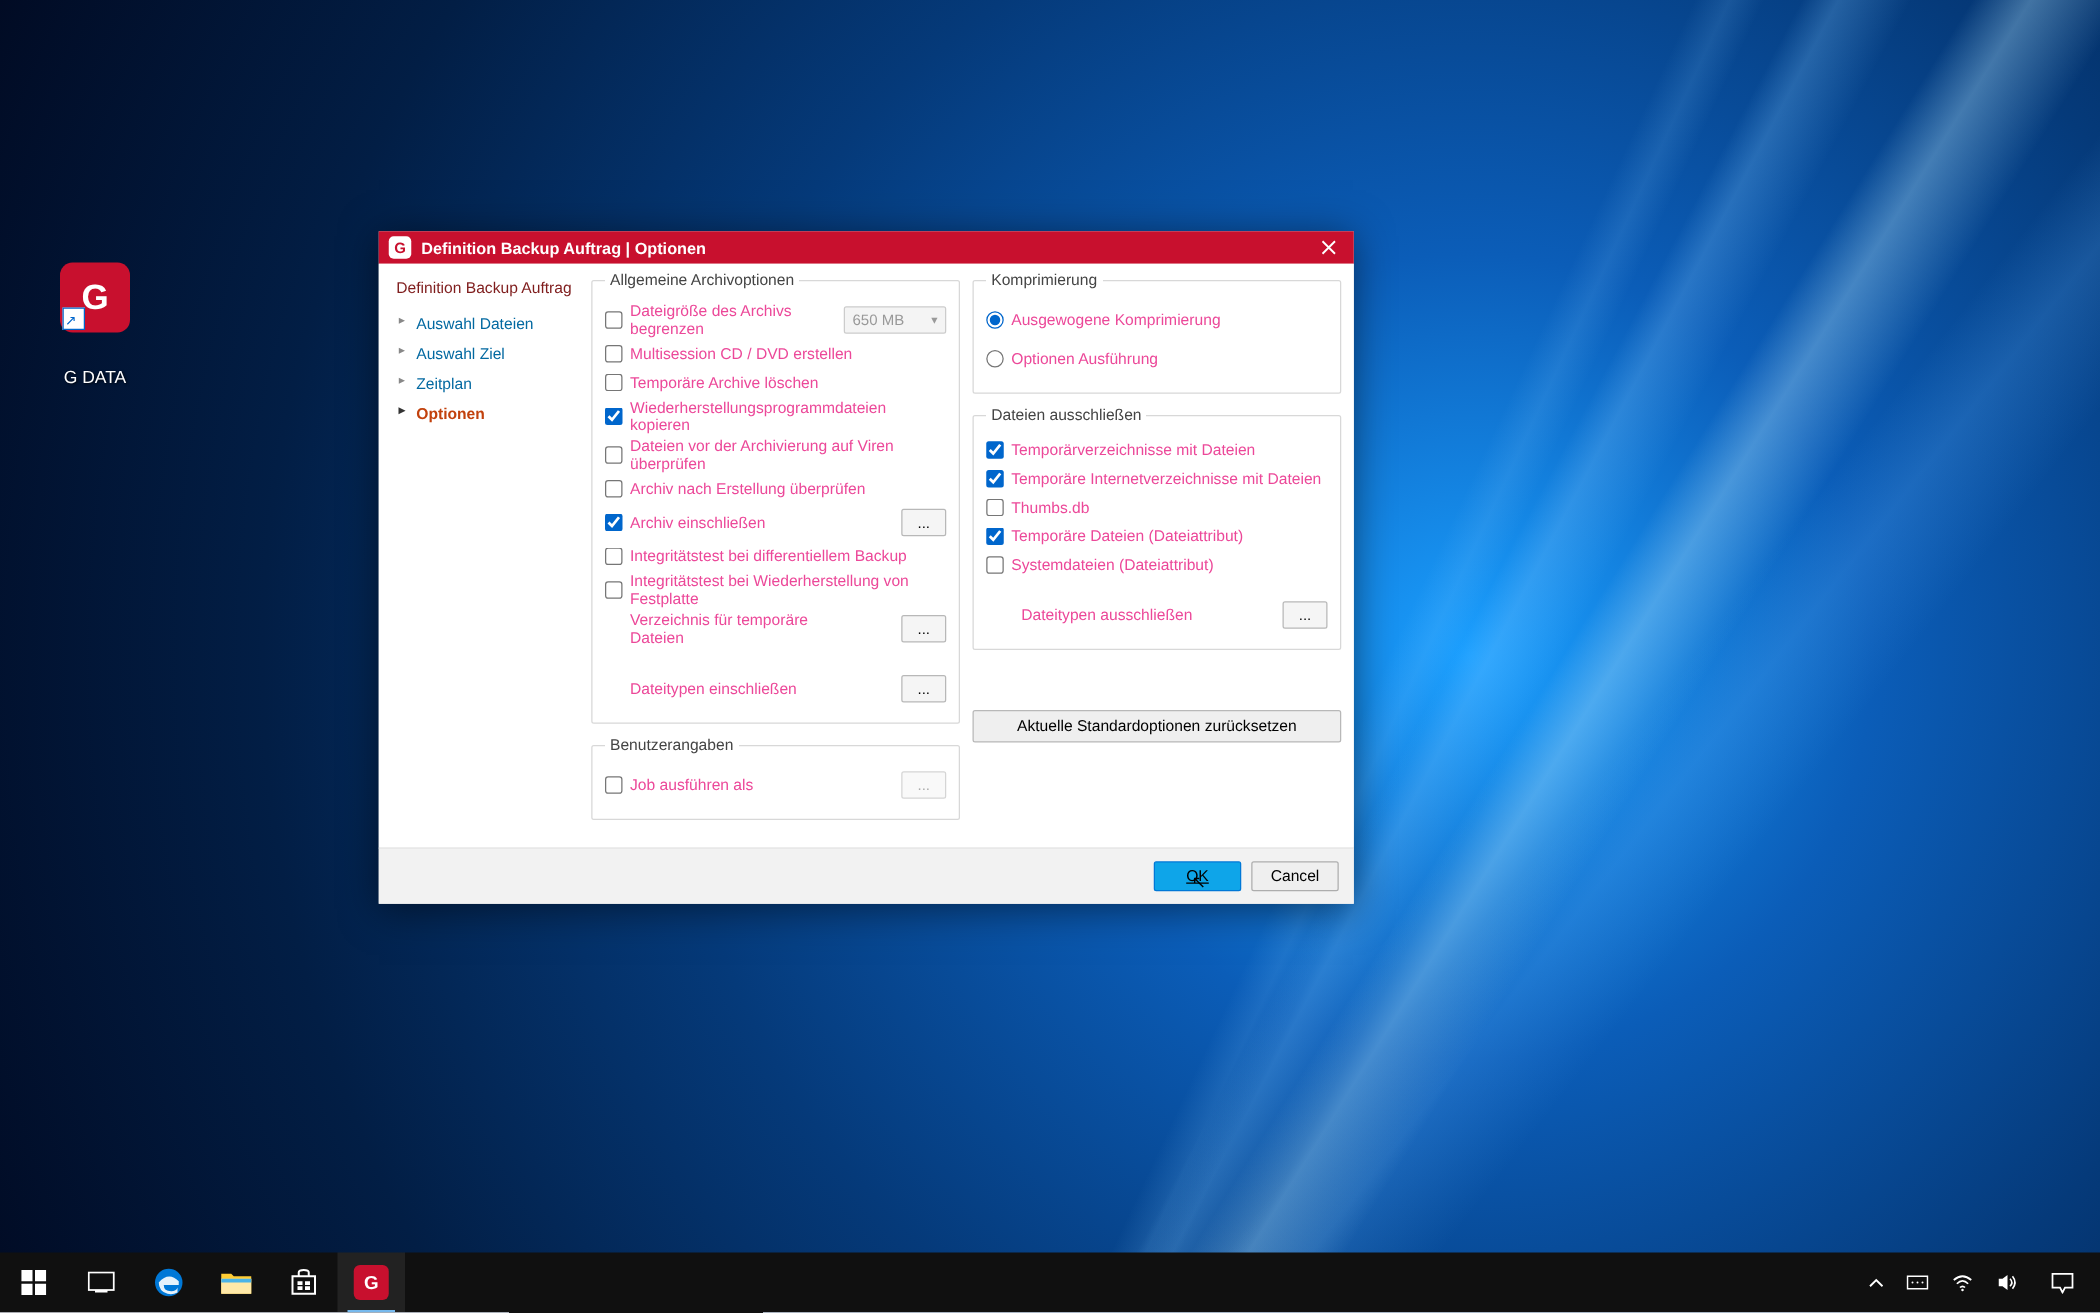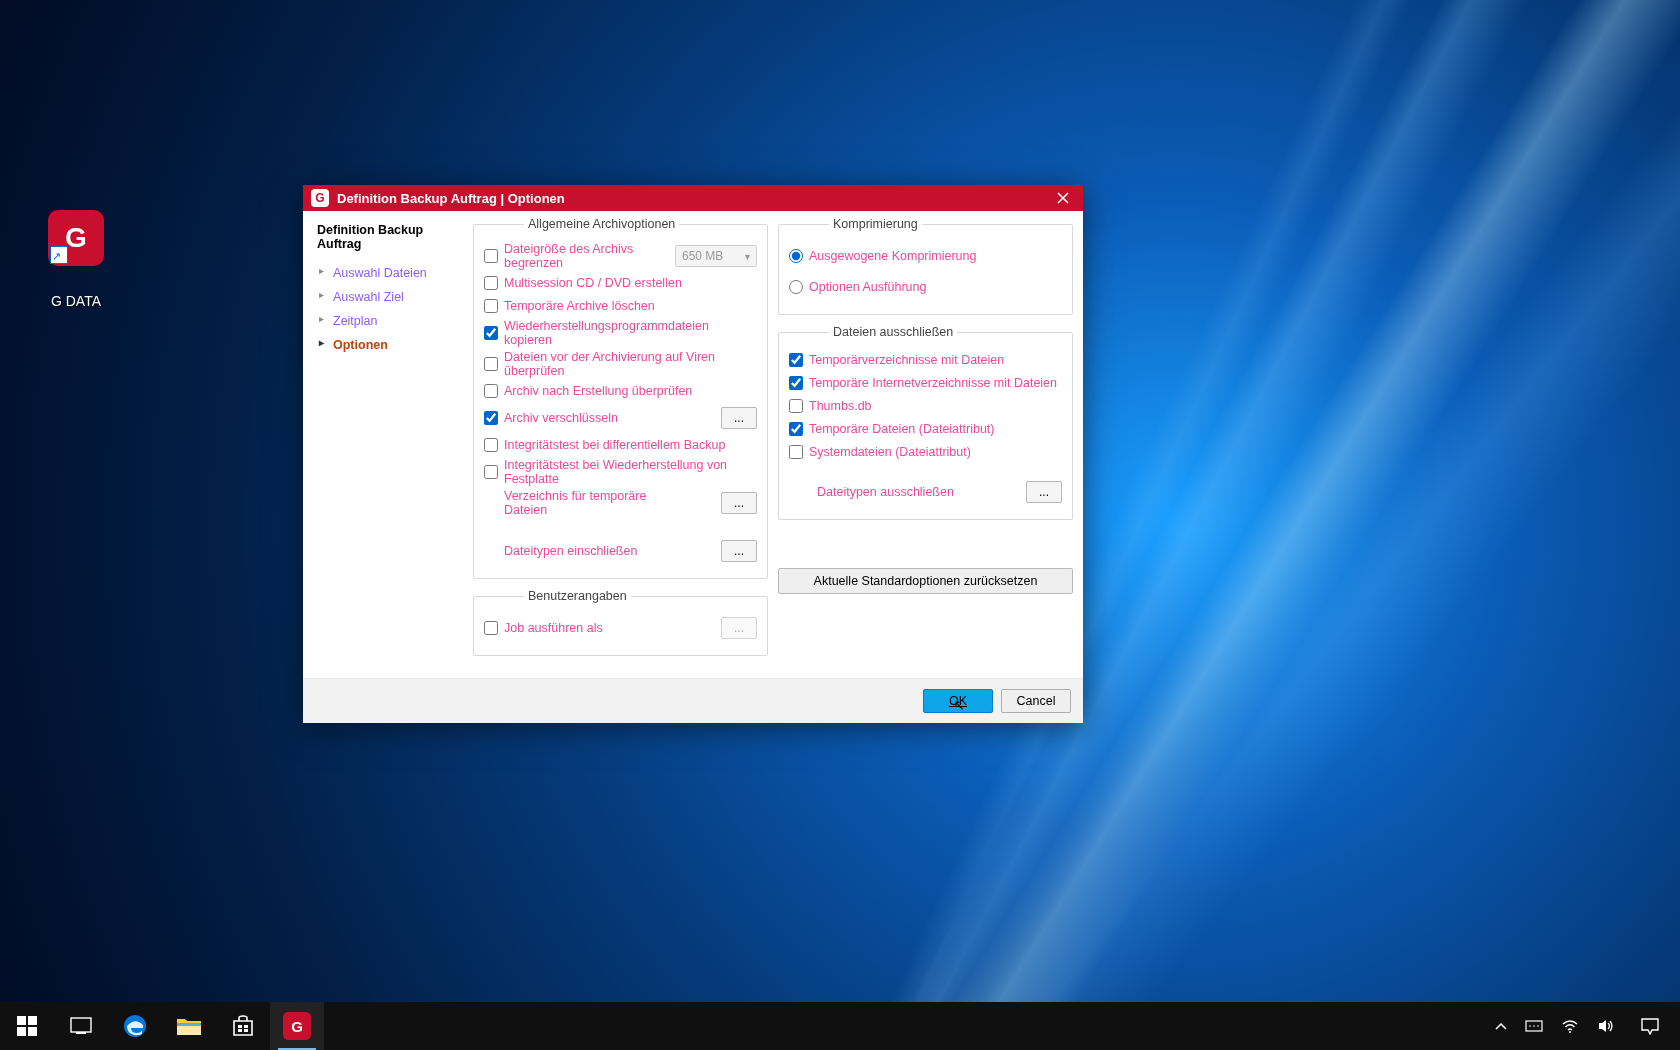--- a/index.html
+++ b/index.html
@@ -61,40 +61,40 @@
     width: 40px; height: 26px; display:flex; align-items:center; justify-content:center;
     font-size: 14px; cursor: pointer;
   }
   
   .dialog-body { display: flex; background: #fff; }
   
   .sidebar {
     width: 170px; padding: 12px 8px 12px 14px;
     font-size: 12.5px;
   }
-  .sidebar-header { color: #000000; font-weight: 700; margin-bottom: 10px; }
+  .sidebar-header { color: #7f1d1d; font-weight: 400; margin-bottom: 10px; }
   .sidebar-item {
-    padding: 3px 0 3px 16px; color: #8b5cf6; cursor: pointer;
+    padding: 3px 0 3px 16px; color: #0369a1; cursor: pointer;
     position: relative; line-height: 1.45;
   }
   .sidebar-item::before {
     content: "▸"; position: absolute; left: 2px; top: 3px;
     font-size: 10px; color: #888;
   }
   .sidebar-item.active { color: #c2410c; font-weight: 600; }
   .sidebar-item.active::before { color: #333; }
   
   .main-pane { flex: 1; display: flex; gap: 10px; padding: 6px 10px 12px 0; }
   .col { width: 50%; }
   
   fieldset {
     border: 1px solid #d8d8d8; border-radius: 2px;
     padding: 8px 10px 10px; margin-bottom: 10px;
   }
-  legend { padding: 0 4px; color: #444; font-size: 12.5px; margin-left: 40px; }
+  legend { padding: 0 4px; color: #444; font-size: 12.5px; }
   
   .opt-row { display: flex; align-items: center; margin: 3px 0; min-height: 20px; }
   .opt-row.tall { min-height: 28px; }
   .chk { width: 14px; height: 14px; margin-right: 6px; accent-color: #0066cc; }
   .rad { width: 14px; height: 14px; margin-right: 6px; accent-color: #0066cc; }
   .opt-label { flex: 1; color: #ec4899; }
   
   .size-select {
     width: 82px; height: 22px; border: 1px solid #ccc; background: #f4f4f4;
     color: #999; font-size: 12px; padding: 0 18px 0 6px;
@@ -215,21 +215,21 @@
             <div class="opt-row">
               <input type="checkbox" class="chk" style="">
               <span class="opt-label">Dateien vor der Archivierung auf Viren überprüfen</span>
             </div>
             <div class="opt-row">
               <input type="checkbox" class="chk" style="">
               <span class="opt-label">Archiv nach Erstellung überprüfen</span>
             </div>
             <div class="opt-row tall">
               <input type="checkbox" class="chk" checked="" style="">
-              <span class="opt-label">Archiv verschlüsseln</span>
+              <span class="opt-label">Archiv einschließen</span>
               <button class="browse-btn">...</button>
             </div>
             <div class="opt-row">
               <input type="checkbox" class="chk" style="">
               <span class="opt-label">Integritätstest bei differentiellem Backup</span>
             </div>
             <div class="opt-row">
               <input type="checkbox" class="chk" style="">
               <span class="opt-label">Integritätstest bei Wiederherstellung von Festplatte</span>
             </div>

